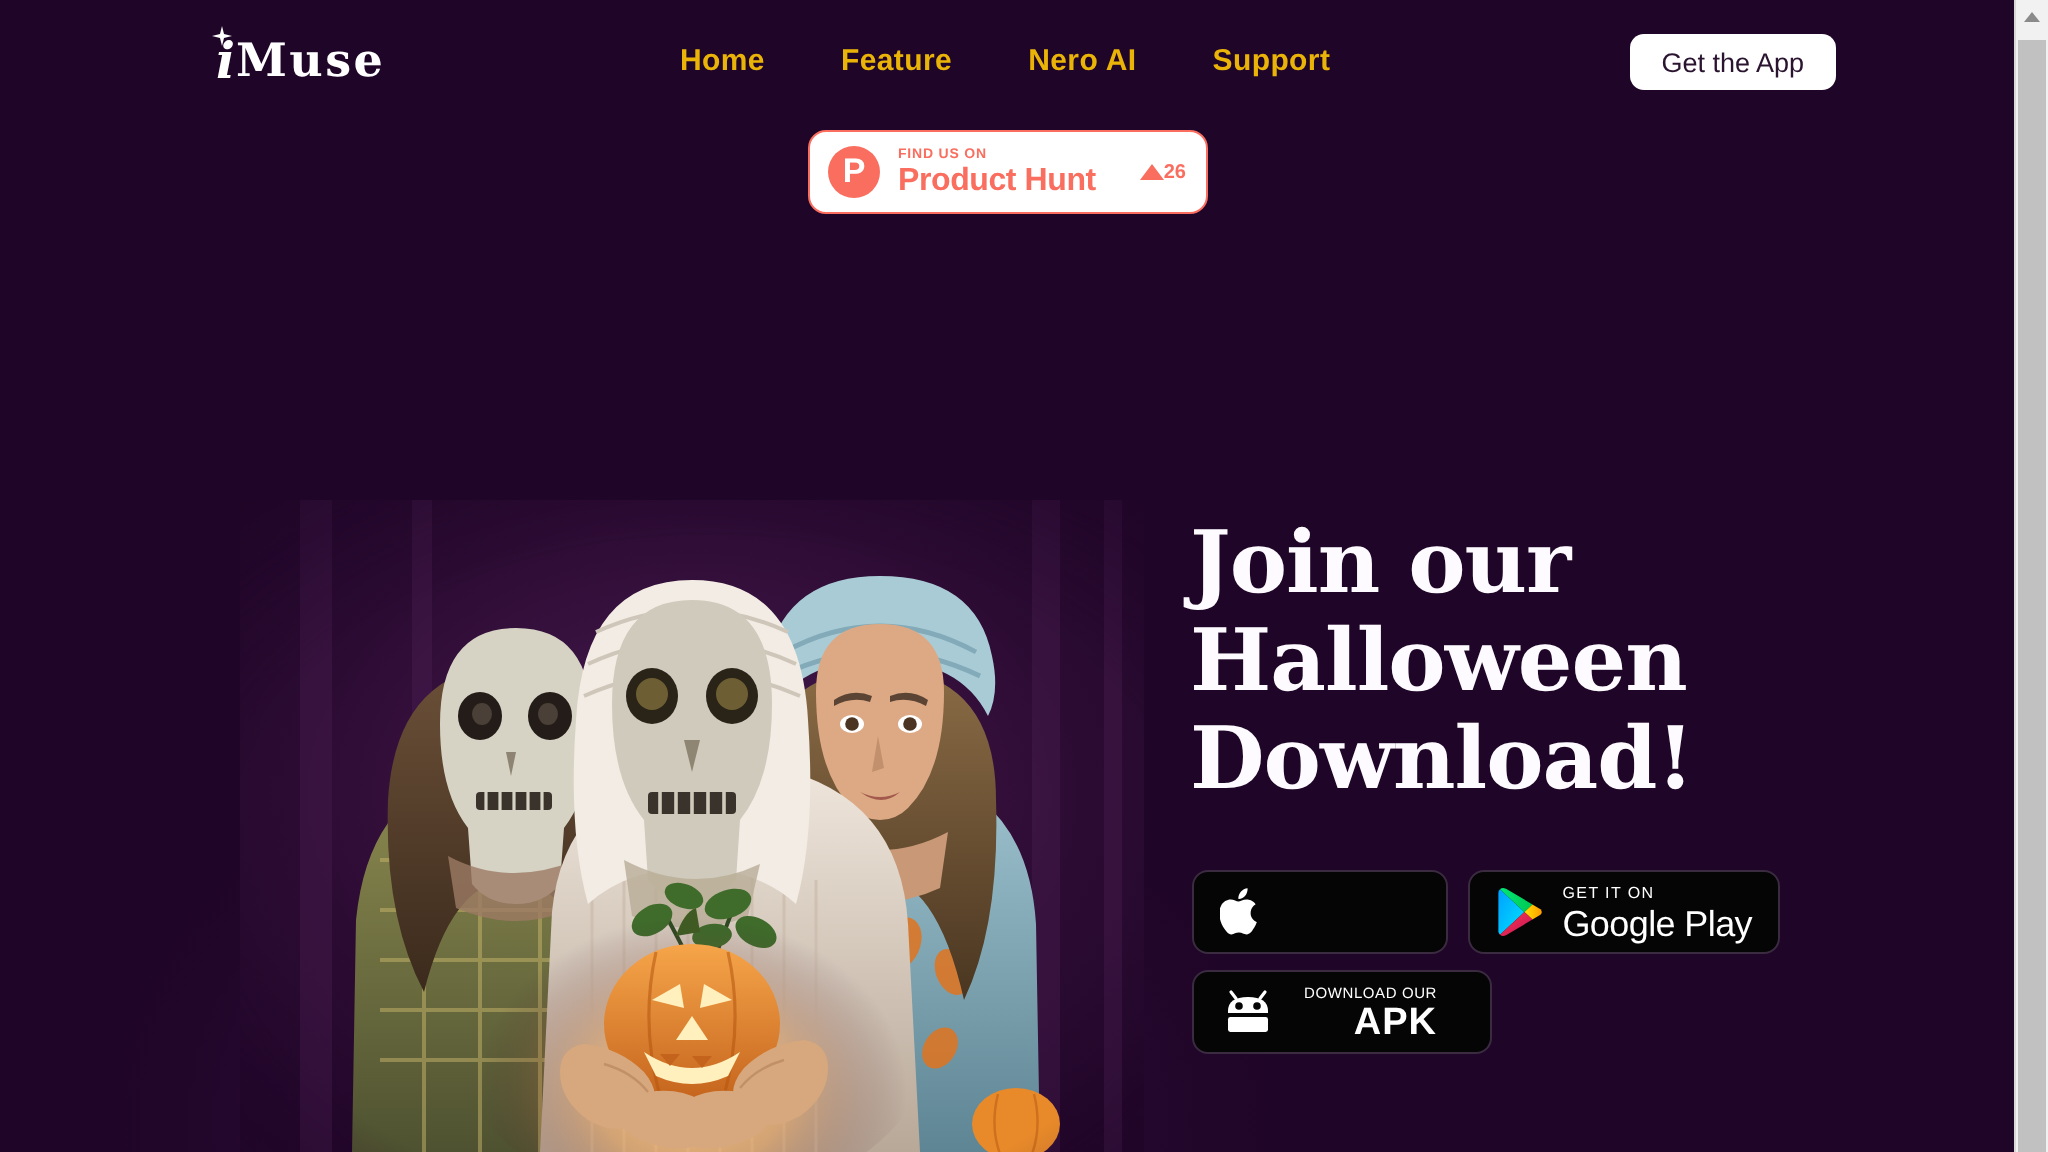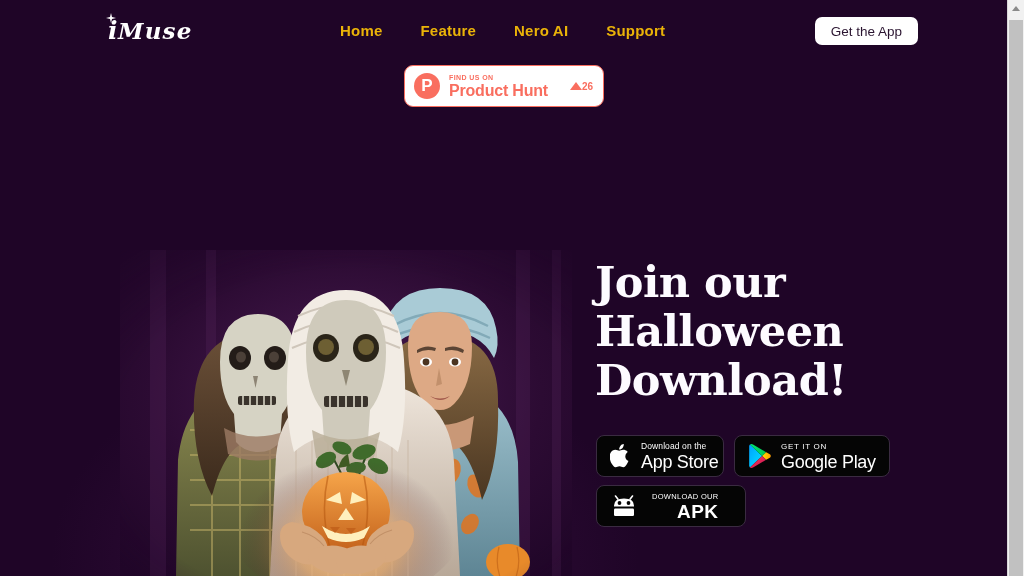--- a/index.html
+++ b/index.html
@@ -72,21 +72,20 @@
     position: absolute;
     left: -2px;
     top: -4px;
     width: 9px;
     height: 9px;
     color: #ffffff;
   }
   .logo-spark svg { display: block; }
   .logo-text {
     font-family: "DejaVu Serif", serif;
-    font-style: italic;
     font-weight: 700;
     font-size: 23px;
     line-height: 28px;
     letter-spacing: 1.2px;
   }
 
   .nav-links {
     position: absolute;
     left: 340px;
     top: 22px;
@@ -242,21 +241,21 @@
     background: #050505;
     border: 1px solid #3a2b41;
     border-radius: 8px;
     display: flex;
     align-items: center;
     cursor: pointer;
     padding: 0 13px;
     height: 42px;
   }
   .store-btn.apple { width: 128px; }
-  .store-btn.play  { width: 156px; }
+  .store-btn.play  { width: 156px; justify-content: flex-end; }
   .store-btn.apk   { width: 150px; }
 
   .store-icon { flex: 0 0 auto; display: flex; align-items: center; }
   .store-text { margin-left: 9px; display: flex; flex-direction: column; justify-content: center; }
   .store-kicker {
     color: #ffffff;
     font-size: 8.5px;
     font-weight: 400;
     line-height: 11px;
     letter-spacing: 0.1px;
@@ -547,24 +546,20 @@
 
       <div class="store-row">
 
         <div class="store-btn apple">
           <span class="store-icon">
             <svg width="22" height="26" viewBox="0 0 22 26" aria-hidden="true">
               <path d="M15.3 13.6c0-3 2.4-4.4 2.5-4.5-1.4-2-3.5-2.3-4.2-2.3-1.8-.2-3.5 1-4.4 1-.9 0-2.3-1-3.8-1-2 0-3.8 1.1-4.8 2.9-2 3.5-.5 8.7 1.5 11.6 1 1.4 2.1 3 3.6 2.9 1.5-.1 2-.9 3.8-.9 1.7 0 2.2.9 3.8.9 1.6 0 2.6-1.4 3.5-2.9 1.1-1.6 1.6-3.2 1.6-3.3-.1 0-3.1-1.2-3.1-4.4z" fill="#ffffff"></path>
               <path d="M12.6 4.9c.8-1 1.3-2.4 1.2-3.8-1.2.1-2.6.8-3.4 1.8-.7.9-1.4 2.3-1.2 3.6 1.3.1 2.7-.7 3.4-1.6z" fill="#ffffff"></path>
             </svg>
           </span>
-          <span class="store-text">
-            <span class="store-kicker">Download on the</span>
-            <span class="store-name">App Store</span>
-          </span>
         </div>
 
         <div class="store-btn play">
           <span class="store-icon">
             <svg width="24" height="26" viewBox="0 0 24 26" aria-hidden="true">
               <defs>
                 <linearGradient id="gpBlue" x1="0" y1="0" x2="1" y2="1">
                   <stop offset="0%" stop-color="#00A0FF"></stop>
                     <stop offset="100%" stop-color="#00E3FF"></stop>
                 </linearGradient>

